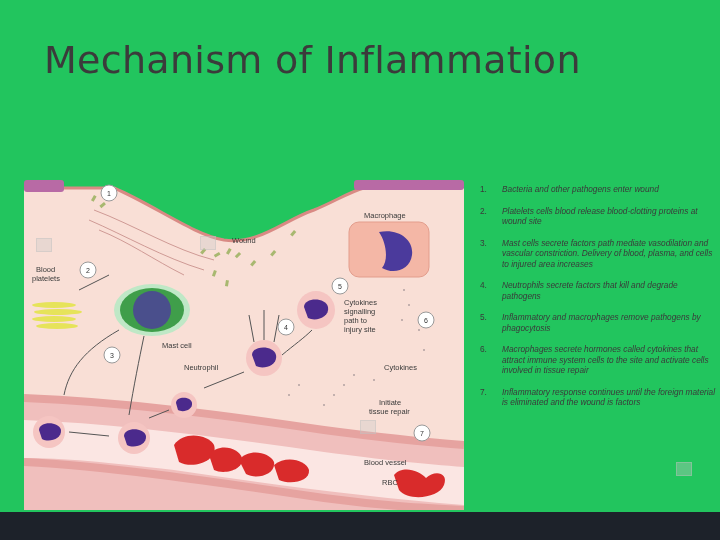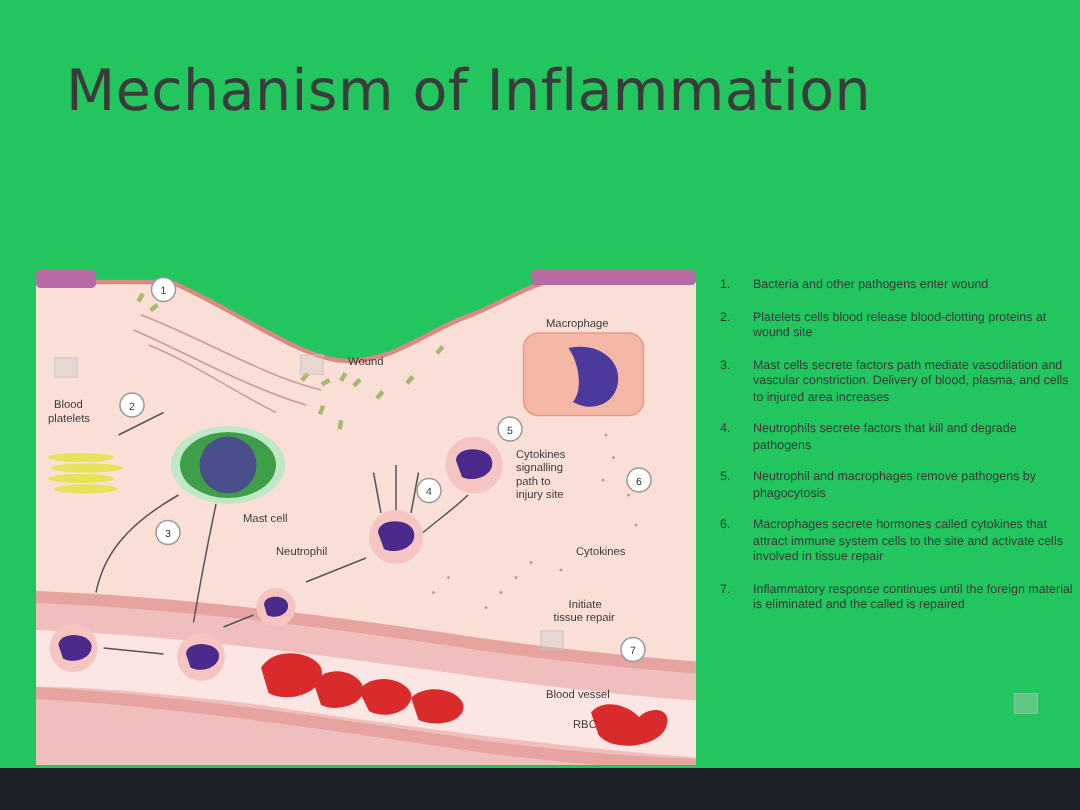--- a/index.html
+++ b/index.html
@@ -18,21 +18,21 @@
   .diagram svg { width: 100%; height: 100%; display: block; }
   .lbl { font-family: "Liberation Sans", sans-serif; font-size: 7.5px; fill: #3a3a3a; }
   .num { font-family: "Liberation Sans", sans-serif; font-size: 7px; fill: #333; text-anchor: middle; }
   .steps {
     position: absolute; left: 480px; top: 184px; width: 236px;
     list-style: none; margin: 0; padding: 0;
     font-family: "Liberation Sans", sans-serif; font-size: 8.3px; line-height: 10.5px; color: #3a3a3a;
   }
   .steps li { display: flex; margin-bottom: 11px; }
   .steps .n { width: 22px; flex: 0 0 22px; }
-  .steps .t { flex: 1; }
+  .steps .t { flex: 1; font-style: italic; }
   .wm { position: absolute; width: 14px; height: 12px; background: rgba(200,200,200,0.35); border: 1px solid rgba(190,190,190,0.4); }
   .bottombar { position: absolute; left: 0; top: 512px; width: 720px; height: 28px; background: #1d222a; }
 </style>
 </head>
 <body>
 
 <div class="slide">
   <div class="title">Mechanism of Inflammation</div>
 
   <div class="diagram">
@@ -188,29 +188,29 @@
     <li>
         <span class="n">3.</span>
         <span class="t">Mast cells secrete factors path mediate vasodilation and vascular constriction. Delivery of blood, plasma, and cells to injured area increases</span>
       </li>
     <li>
         <span class="n">4.</span>
         <span class="t">Neutrophils secrete factors that kill and degrade pathogens</span>
       </li>
     <li>
         <span class="n">5.</span>
-        <span class="t">Neutrophil and macrophages remove pathogens by phagocytosis</span>
+        <span class="t">Inflammatory and macrophages remove pathogens by phagocytosis</span>
       </li>
     <li>
         <span class="n">6.</span>
         <span class="t">Macrophages secrete hormones called cytokines that attract immune system cells to the site and activate cells involved in tissue repair</span>
       </li>
     <li>
         <span class="n">7.</span>
-        <span class="t">Inflammatory response continues until the foreign material is eliminated and the called is repaired</span>
+        <span class="t">Inflammatory response continues until the foreign material is eliminated and the wound is factors</span>
       </li>
   </ol>
 
   <div class="wm" style="left:36px;top:238px"></div>
   <div class="wm" style="left:200px;top:236px"></div>
   <div class="wm" style="left:360px;top:420px"></div>
   <div class="wm" style="left:676px;top:462px"></div>
   <div class="wm" style="left:110px;top:520px"></div>
 </div>
 

